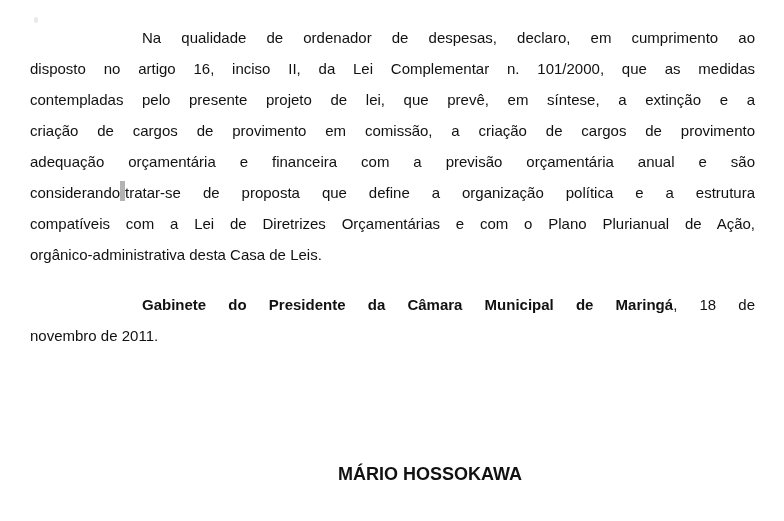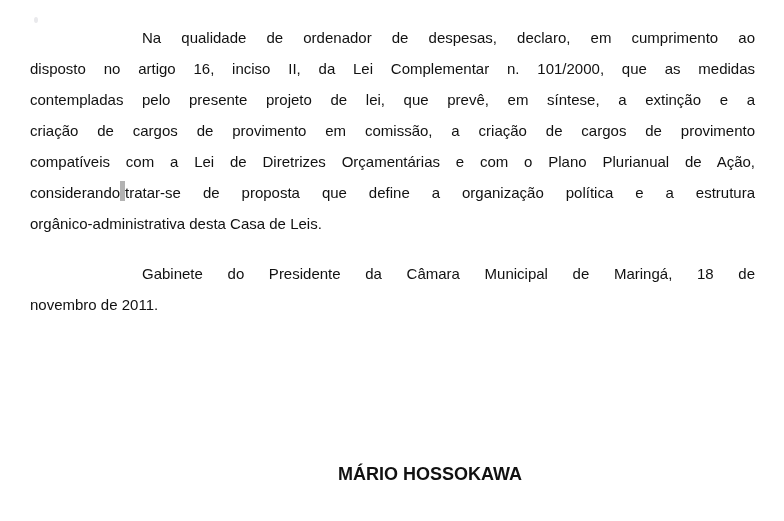--- a/index.html
+++ b/index.html
@@ -32,21 +32,21 @@
     text-align-last: justify;
     -moz-text-align-last: justify;
   }
   .indent {
     text-indent: 112px;
   }
   .p2 {
     margin-top: 19px;
   }
   .bold {
-    font-weight: 400;
+    font-weight: 700;
     margin-top: 8px;
   }
   .caret {
     display: inline-block;
     width: 5px;
     height: 20px;
     background: #b3b3b3;
     vertical-align: -3px;
   }
   .sig {
@@ -74,22 +74,23 @@
 <body>
 
 <div class="stray"></div>
 
 <div class="doc">
   <div>
     <div class="ln jfull indent">Na qualidade de ordenador de despesas, declaro, em cumprimento ao</div>
     <div class="ln jfull">disposto no artigo 16, inciso II, da Lei Complementar n. 101/2000, que as medidas</div>
     <div class="ln jfull">contempladas pelo presente projeto de lei, que prevê, em síntese, a extinção e a</div>
     <div class="ln jfull">criação de cargos de provimento em comissão, a criação de cargos de provimento</div>
+    <div class="ln jfull">adequação orçamentária e financeira com a previsão orçamentária anual e são</div>
+    <div class="ln jfull"><span>considerando</span><span class="caret"></span><span>tratar-se de proposta que define a organização política e a estrutura</span></div>
     <div class="ln jfull">compatíveis com a Lei de Diretrizes Orçamentárias e com o Plano Plurianual de Ação,</div>
-    <div class="ln jfull"><span>considerando</span><span class="caret"></span><span>tratar-se de proposta que define a organização política e a estrutura</span></div>
     <div class="ln">orgânico-administrativa desta Casa de Leis.</div>
   </div>
 
   <div class="p2">
     <div class="ln jfull indent"><span class="bold">Gabinete do Presidente da Câmara Municipal de Maringá</span><span>, 18 de</span></div>
     <div class="ln">novembro de 2011.</div>
   </div>
 </div>
 
 <div class="sig">

